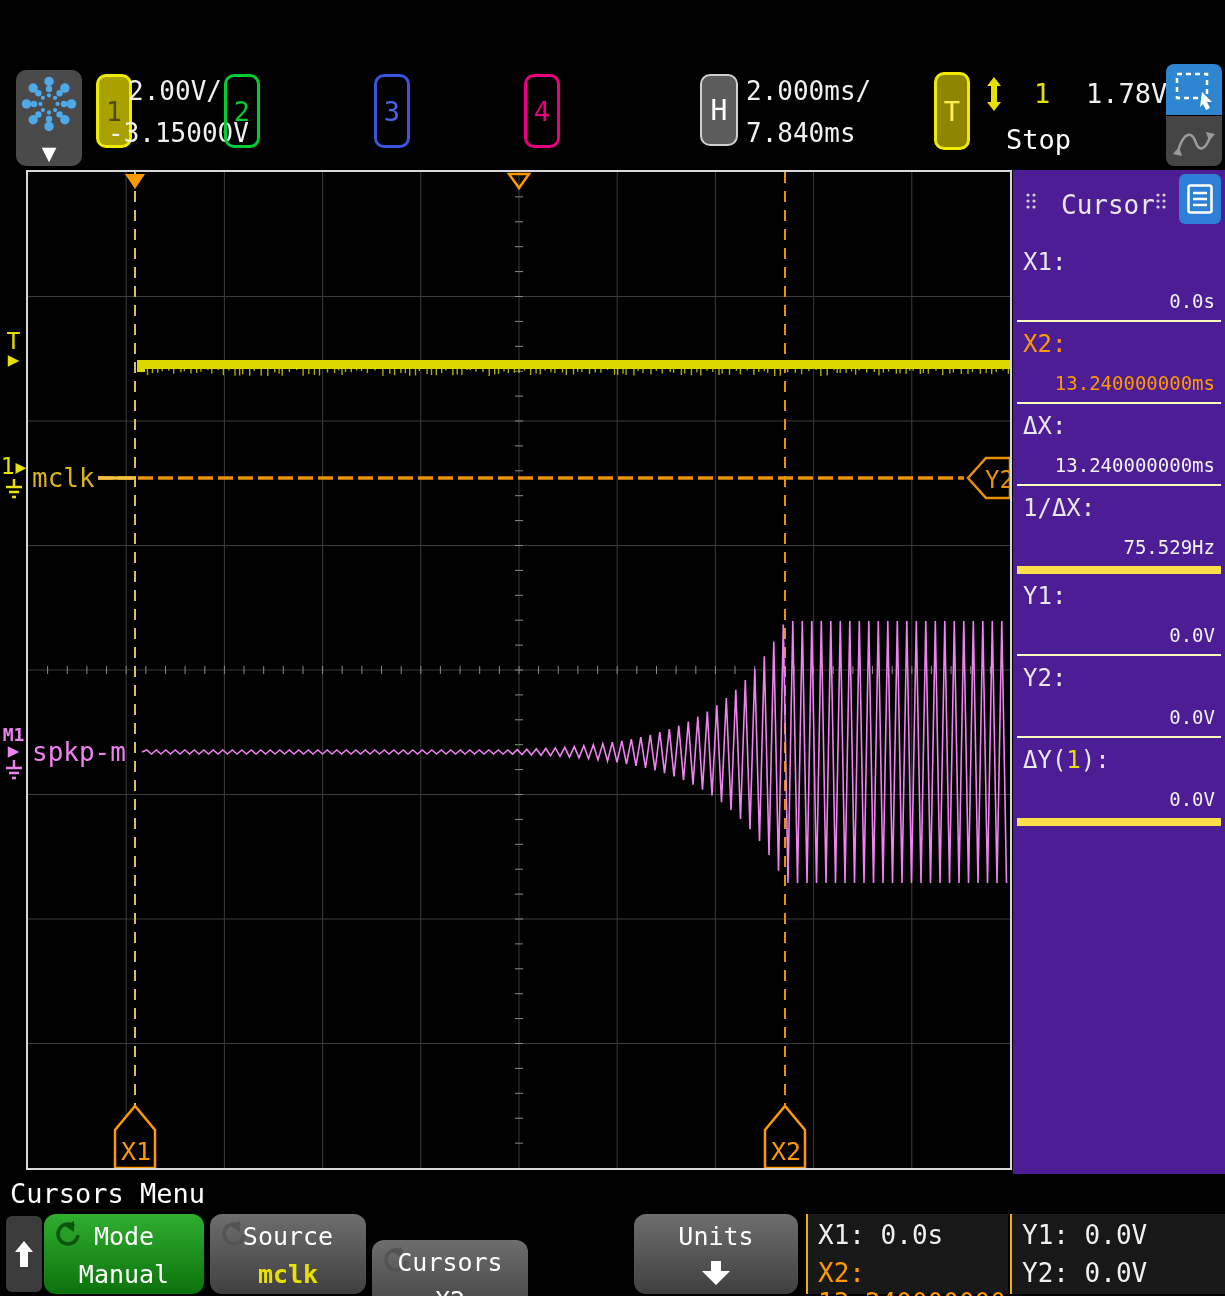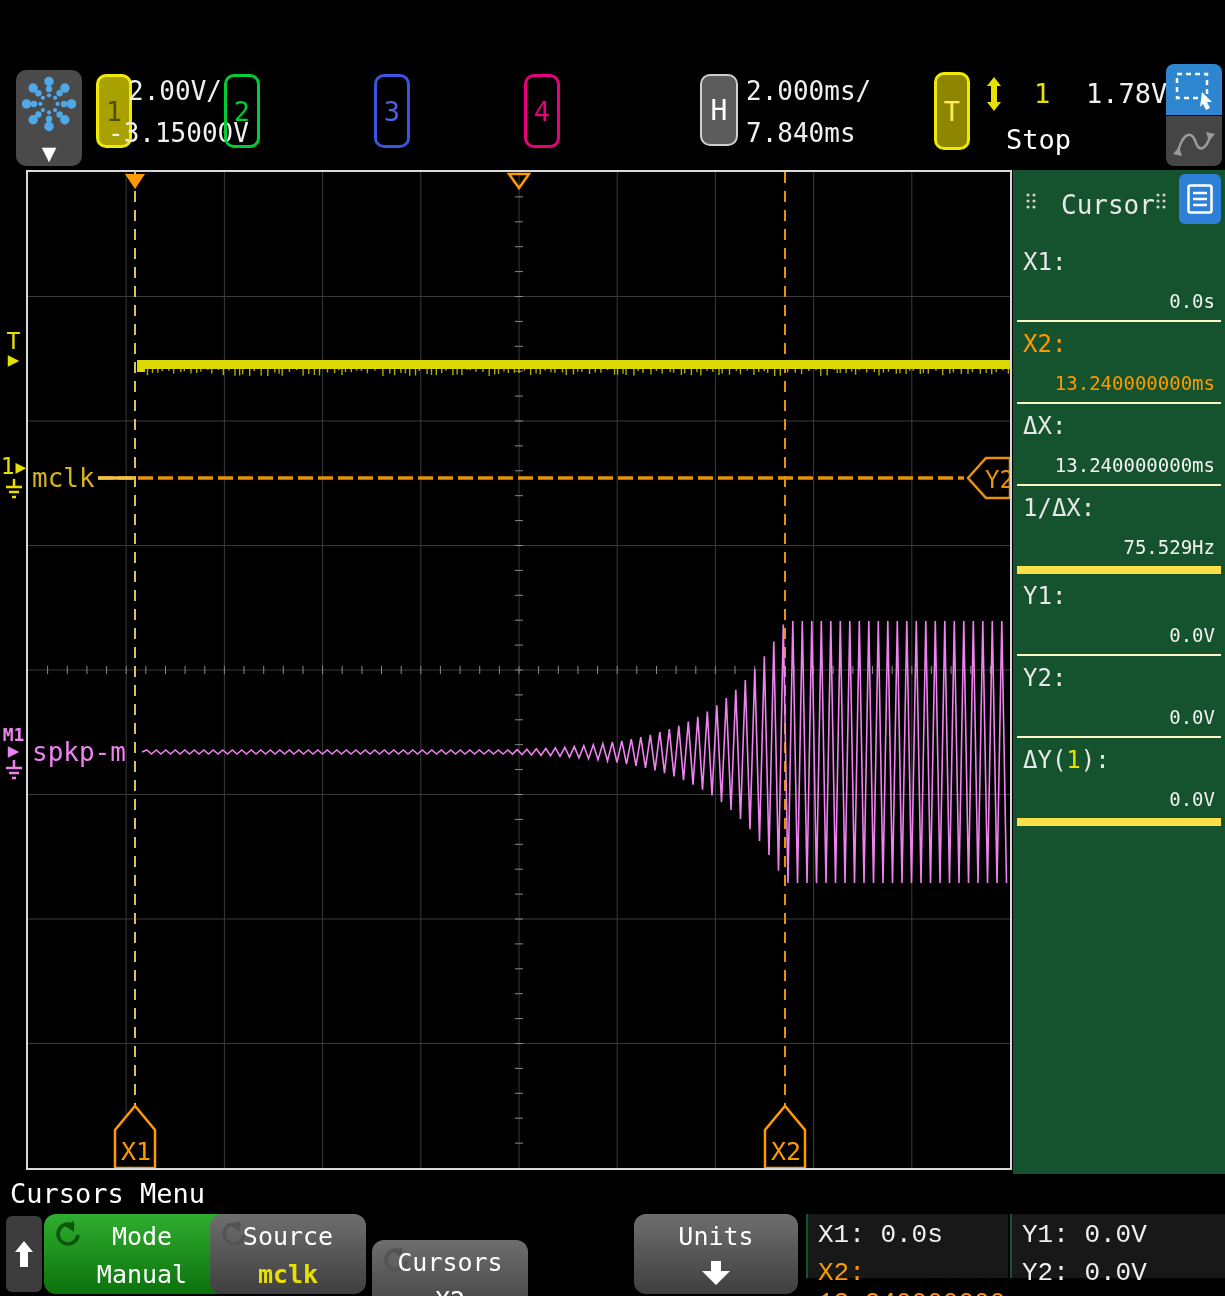--- a/index.html
+++ b/index.html
@@ -40,21 +40,21 @@
   .plot{position:absolute;left:26px;top:0;width:982px;height:996px;border:2px solid #d8d8d8;background:#000;}
   .plot svg{position:absolute;left:0;top:0;}
   .lmark{position:absolute;left:1px;width:25px;text-align:center;line-height:1;}
   .lm-t{font-size:23px;}
   .lm-a{font-size:15px;font-family:"DejaVu Sans",sans-serif;}
   .lm-row{display:flex;align-items:center;justify-content:center;font-size:23px;gap:1px;}
   .lm-row .lm-a{font-size:14px;}
   .lm-m1{font-size:18px;font-weight:bold;}
   .gnd{display:block;margin:1px auto 0;}
   
-  .sidebar{position:absolute;left:1013px;top:170px;width:212px;height:1004px;background:#14532d;}
+  .sidebar{position:absolute;left:1013px;top:170px;width:212px;height:1004px;background:#4c1d95;}
   .sb-title{position:absolute;left:48px;top:20px;font-size:26px;color:#e8e8e8;}
   .sb-dots{position:absolute;top:22px;}
   .sb-dots.l{left:12px;} .sb-dots.r{left:142px;}
   .sb-menu-btn{position:absolute;right:4px;top:4px;width:42px;height:50px;background:#2e7fd6;border-radius:6px;
                display:flex;align-items:center;justify-content:center;}
   .sb-rows{position:absolute;top:70px;left:4px;right:4px;}
   .srow{position:relative;height:80px;border-bottom:2px solid #fef9c3;}
   .srow.thick{border-bottom:8px solid #fde047;}
   .slabel{position:absolute;left:6px;top:8px;font-size:24px;color:#e8e8e8;}
   .svalue{position:absolute;right:6px;bottom:8px;font-size:19px;color:#f2f2f2;}
@@ -62,28 +62,28 @@
   .yel{color:#e8e000;}
   
   .bottombar{position:absolute;left:0;top:1174px;width:1225px;height:122px;background:#000;}
   .menutitle{position:absolute;left:10px;top:4px;color:#fff;font-size:27px;}
   .upbtn{position:absolute;left:6px;top:42px;width:36px;height:76px;background:#3c3c3c;border-radius:6px;
          display:flex;align-items:center;justify-content:center;}
   .sk{position:absolute;top:40px;height:80px;border-radius:12px;color:#fff;text-align:center;}
   .sk .l1{position:absolute;top:8px;left:0;width:100%;font-size:25px;}
   .sk .l2{position:absolute;top:46px;left:0;width:100%;font-size:25px;}
   .sk .knob{position:absolute;left:8px;top:6px;}
-  .sk.green{left:44px;width:160px;background:linear-gradient(#2fae2f,#0c720c);padding-left:36px;}
+  .sk.green{left:44px;width:160px;background:linear-gradient(#2fae2f,#0c720c);}
   .sk.gray{background:linear-gradient(#6e6e6e,#3f3f3f);}
   .sk.g1{left:210px;width:156px;}
   .sk.g2{left:372px;width:156px;margin-top:26px;}
   .sk.g3{left:634px;width:164px;}
   .sk .yel-mono{color:#e8e000;font-weight:bold;}
   .sk .uarr{position:absolute;top:46px;left:50%;transform:translateX(-50%);}
-  .readout{position:absolute;top:40px;height:64px;background:#181818;border-left:2px solid #14532d;font-family:Liberation Mono, monospace;}
+  .readout{position:absolute;top:40px;height:80px;background:#181818;border-left:2px solid #eab308;}
   .readout .rl1{position:absolute;left:10px;top:6px;font-size:26px;color:#f0f0f0;}
   .readout .rl2{position:absolute;left:10px;top:44px;font-size:26px;color:#f0f0f0;}
   .readout .rl2.orange{color:#ff9900;}
   .readout.x{left:806px;width:200px;}
   .readout.y{left:1010px;width:215px;}
 </style>
 </head>
 <body>
 
 <div class="screen">

